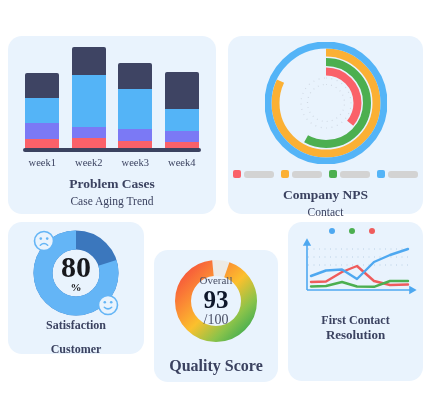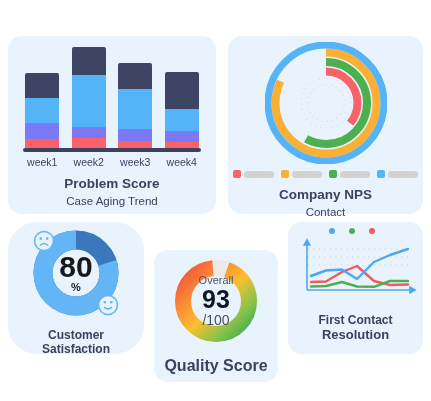--- a/index.html
+++ b/index.html
@@ -6,20 +6,21 @@
   html, body {
     width: 431px; height: 401px;
     background: #ffffff;
     font-family: "Liberation Sans", sans-serif;
     overflow: hidden;
   }
   .dashboard {
     position: relative;
     width: 431px; height: 401px;
     padding: 36px 8px 0 8px;
+    font-family: Liberation Serif, serif;
   }
   .card {
     background: #e9f3fd;
     border-radius: 14px;
     position: absolute;
     display: flex;
     flex-direction: column;
     align-items: center;
   }
   .card-title {
@@ -30,23 +31,23 @@
   }
   .card-sub {
     color: #3b4260;
     text-align: left;
     line-height: 1.2;
   }
 
   
   #card-problem-cases { left: 8px;   top: 36px;  width: 208px; height: 178px; }
   #card-company-nps   { left: 228px; top: 36px;  width: 195px; height: 178px; }
-  #card-customer-sat  { left: 8px;   top: 222px; width: 136px; height: 132px; border-radius: 29px; }
+  #card-customer-sat  { left: 8px;   top: 222px; width: 136px; height: 132px; }
   #card-quality       { left: 154px; top: 222px; width: 124px; height: 132px; margin-top: 28px; }
-  #card-fcr           { left: 288px; top: 222px; width: 135px; height: 132px; }
+  #card-fcr           { left: 288px; top: 222px; width: 135px; height: 159px; }
 
   
   .bars-wrap { position: relative; width: 186px; height: 118px; margin-top: 10px; }
   .bars { position: absolute; left: 0; bottom: 14px; width: 186px; height: 104px;
           display: flex; align-items: flex-end; justify-content: space-around; }
   .bar { width: 34px; display: flex; flex-direction: column; justify-content: flex-end; }
   .seg { width: 100%; display: block; }
   .axis-line { position: absolute; left: 4px; bottom: 12px; width: 178px; height: 4px;
                background: #3b4260; border-radius: 2px; }
   .bar-labels { position: absolute; left: 0; bottom: -4px; width: 186px;
@@ -114,21 +115,21 @@
         </div>
       </div>
       <div class="axis-line"></div>
       <div class="bar-labels">
         <span class="bar-label">week1</span>
         <span class="bar-label">week2</span>
         <span class="bar-label">week3</span>
         <span class="bar-label">week4</span>
       </div>
     </div>
-    <div class="card-title" style="font-size:13.5px;margin-top:12px">Problem Score</div>
+    <div class="card-title" style="font-size:13.5px;margin-top:12px">Problem Cases</div>
     <div class="card-sub" style="font-size:11.5px;margin-top:3px">Case Aging Trend</div>
   </div>
 
   <div class="card" id="card-company-nps">
     <div class="nps-rings">
       <svg width="122" height="122" viewBox="0 0 122 122">
         <g transform="rotate(-90 61 61)" fill="none" stroke-linecap="butt">
 
           <circle cx="61" cy="61" r="18.5" stroke="#cfd8e3" stroke-width="1.2" stroke-dasharray="0.9 4.2"></circle>
           <circle cx="61" cy="61" r="25" stroke="#cfd8e3" stroke-width="1.2" stroke-dasharray="0.9 4.6"></circle>
@@ -185,22 +186,22 @@
           <circle cx="73.8" cy="74.2" r="1.3" fill="#64b5f6"></circle>
           <circle cx="80.2" cy="74.2" r="1.3" fill="#64b5f6"></circle>
           <path d="M73.3 79.2 Q77 82.6 80.7 79.2" stroke="#64b5f6" stroke-width="1.5" fill="none" stroke-linecap="round"></path>
         </g>
       </svg>
       <div class="donut-center">
         <div id="sat-value">80</div>
         <div id="sat-unit">%</div>
       </div>
     </div>
+    <div class="card-title" style="font-size:12px">Satisfaction</div>
     <div class="card-title" style="font-size:12px;margin-top:10px">Customer</div>
-    <div class="card-title" style="font-size:12px">Satisfaction</div>
   </div>
 
   <div class="card" id="card-quality">
     <div class="donut-wrap" style="width:88px;height:88px;margin-top:7px">
       <svg width="88" height="88" viewBox="0 0 88 88">
         <defs>
           <linearGradient id="qgrad" x1="1" y1="0" x2="0" y2="1">
             <stop offset="0%" stop-color="#f6503c"></stop>
             <stop offset="28%" stop-color="#fb8b34"></stop>
             <stop offset="52%" stop-color="#fbc02d"></stop>

